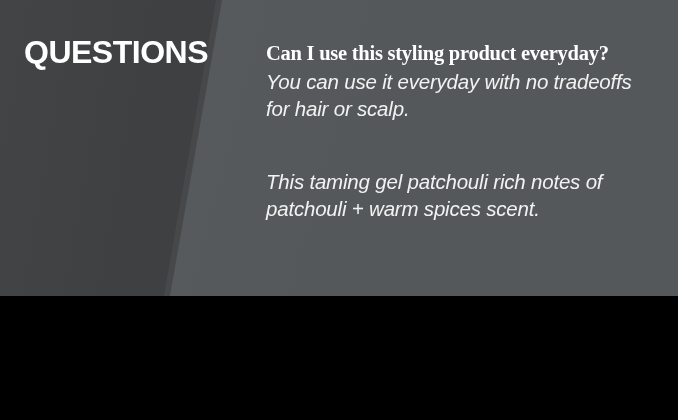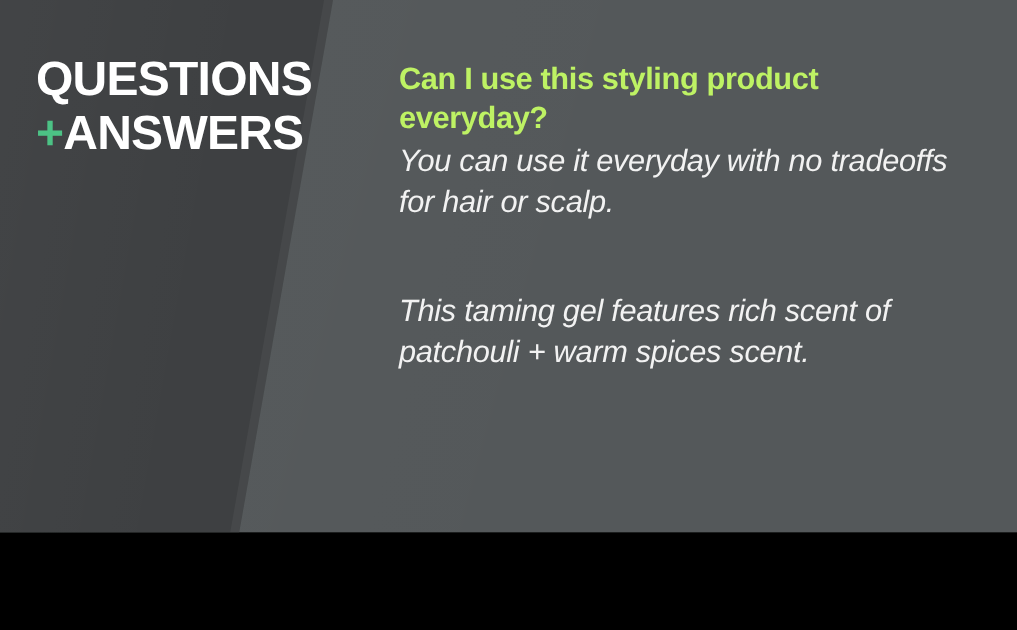--- a/index.html
+++ b/index.html
@@ -8,21 +8,21 @@
     padding: 0;
     background: #000;
   }
   body {
     font-family: "Liberation Sans", sans-serif;
   }
 
   .slide {
     position: relative;
     width: 678px;
-    height: 355px;
+    height: 296px;
     overflow: hidden;
     background: #54585a;
   }
 
   
   .bg-right {
     position: absolute;
     inset: 0;
     background: #54585a;
   }
@@ -86,25 +86,25 @@
   .content {
     position: absolute;
     left: 266px;
     top: 40px;
     width: 392px;
   }
   .qa-block { margin-bottom: 0; }
   .qa-block.second { margin-top: 46px; }
 
   .question {
-    font-family: Liberation Sans, sans-serif;
+    font-family: Liberation Serif, serif;
     font-weight: bold;
     font-size: 20.5px;
     line-height: 26px;
-    color: #bef264;
+    color: #ffffff;
     letter-spacing: -0.25px;
     margin: 0 12px 2px 0;
   }
   .answer {
     font-family: "Liberation Sans", sans-serif;
     font-weight: normal;
     font-size: 20.5px;
     line-height: 27px;
     color: #f2f2f2;
     letter-spacing: -0.2px;
@@ -161,30 +161,29 @@
 <div class="slide">
 
   <div class="bg-right"></div>
   <div class="bg-right-shade"></div>
   <div class="bg-left"></div>
   <div class="bg-left-sheen"></div>
   <div class="bg-seam"></div>
 
   <div class="qa-head">
     <span class="qa-line">QUESTIONS</span>
-    <span class="qa-line two"><span class="qa-plus">+</span><span>ANSWERS</span></span>
   </div>
 
   <div class="content">
 
     <div class="qa-block">
       <p class="question">Can I use this styling product everyday?</p>
       <p class="answer">You can use it everyday with no tradeoffs for hair or scalp.</p>
     </div>
 
     <div class="qa-block second">
-      <p class="answer">This taming gel features rich scent of patchouli + warm spices scent.</p>
+      <p class="answer">This taming gel patchouli rich notes of patchouli + warm spices scent.</p>
     </div>
 
   </div>
 
 
 </div>
 
 </body></html>

